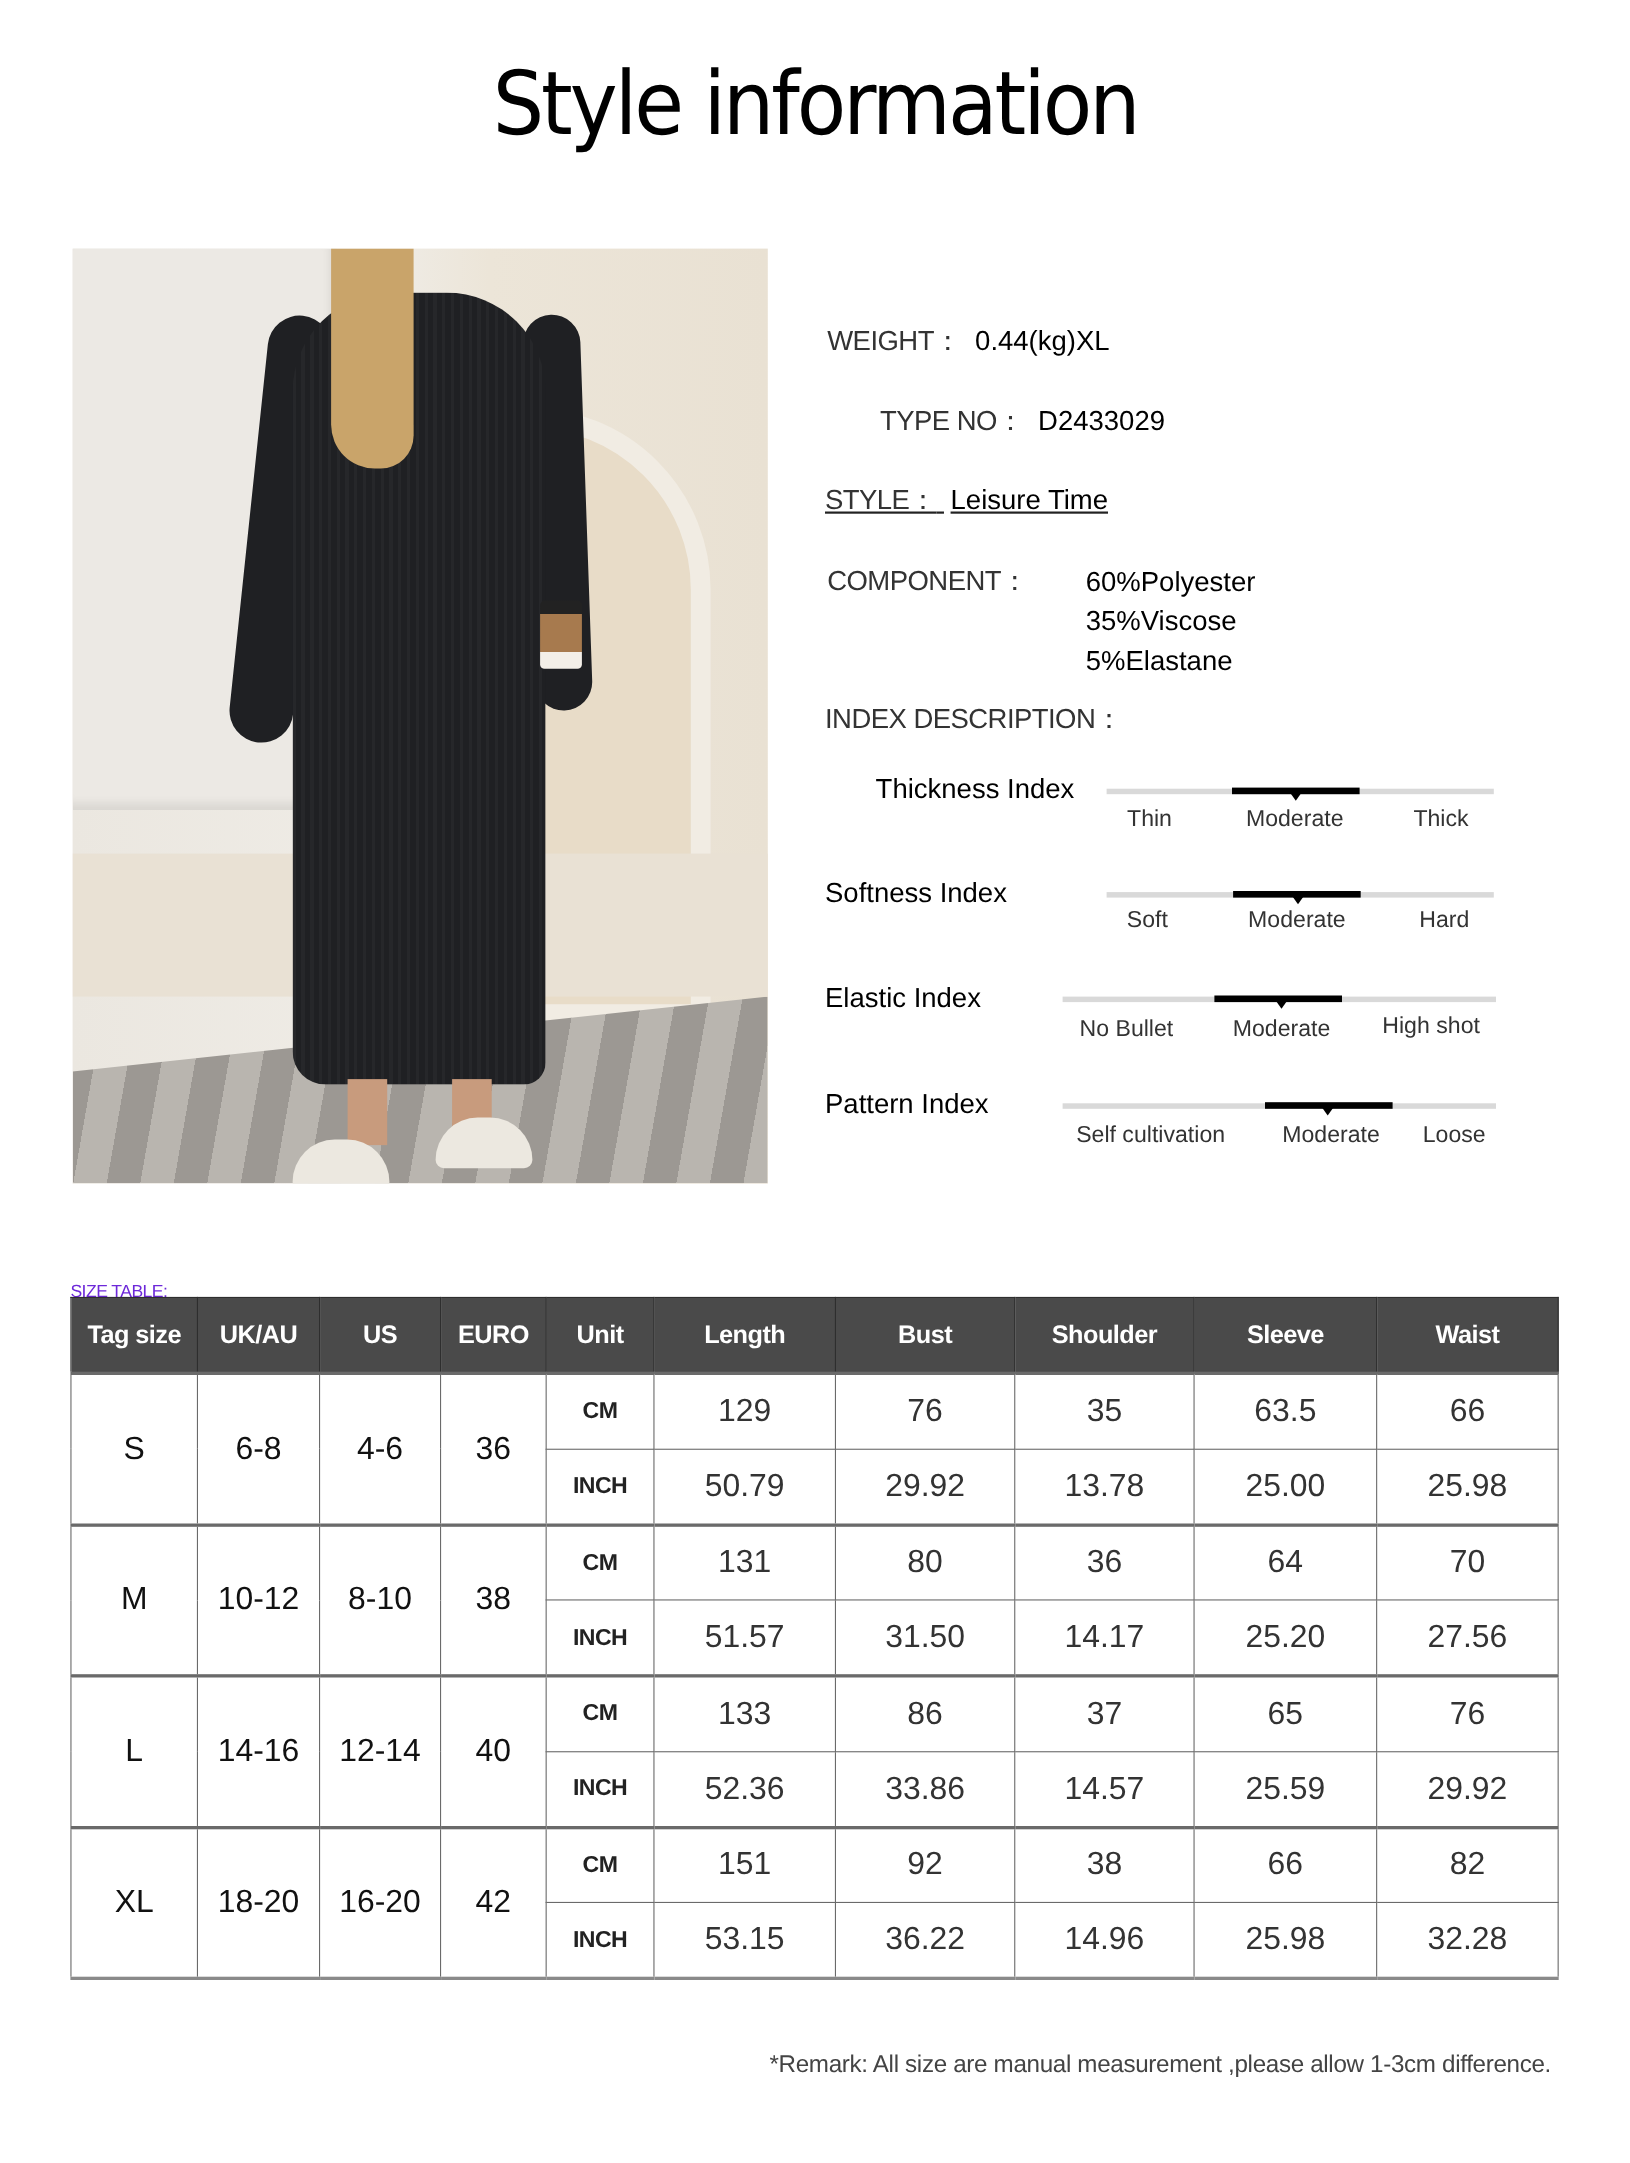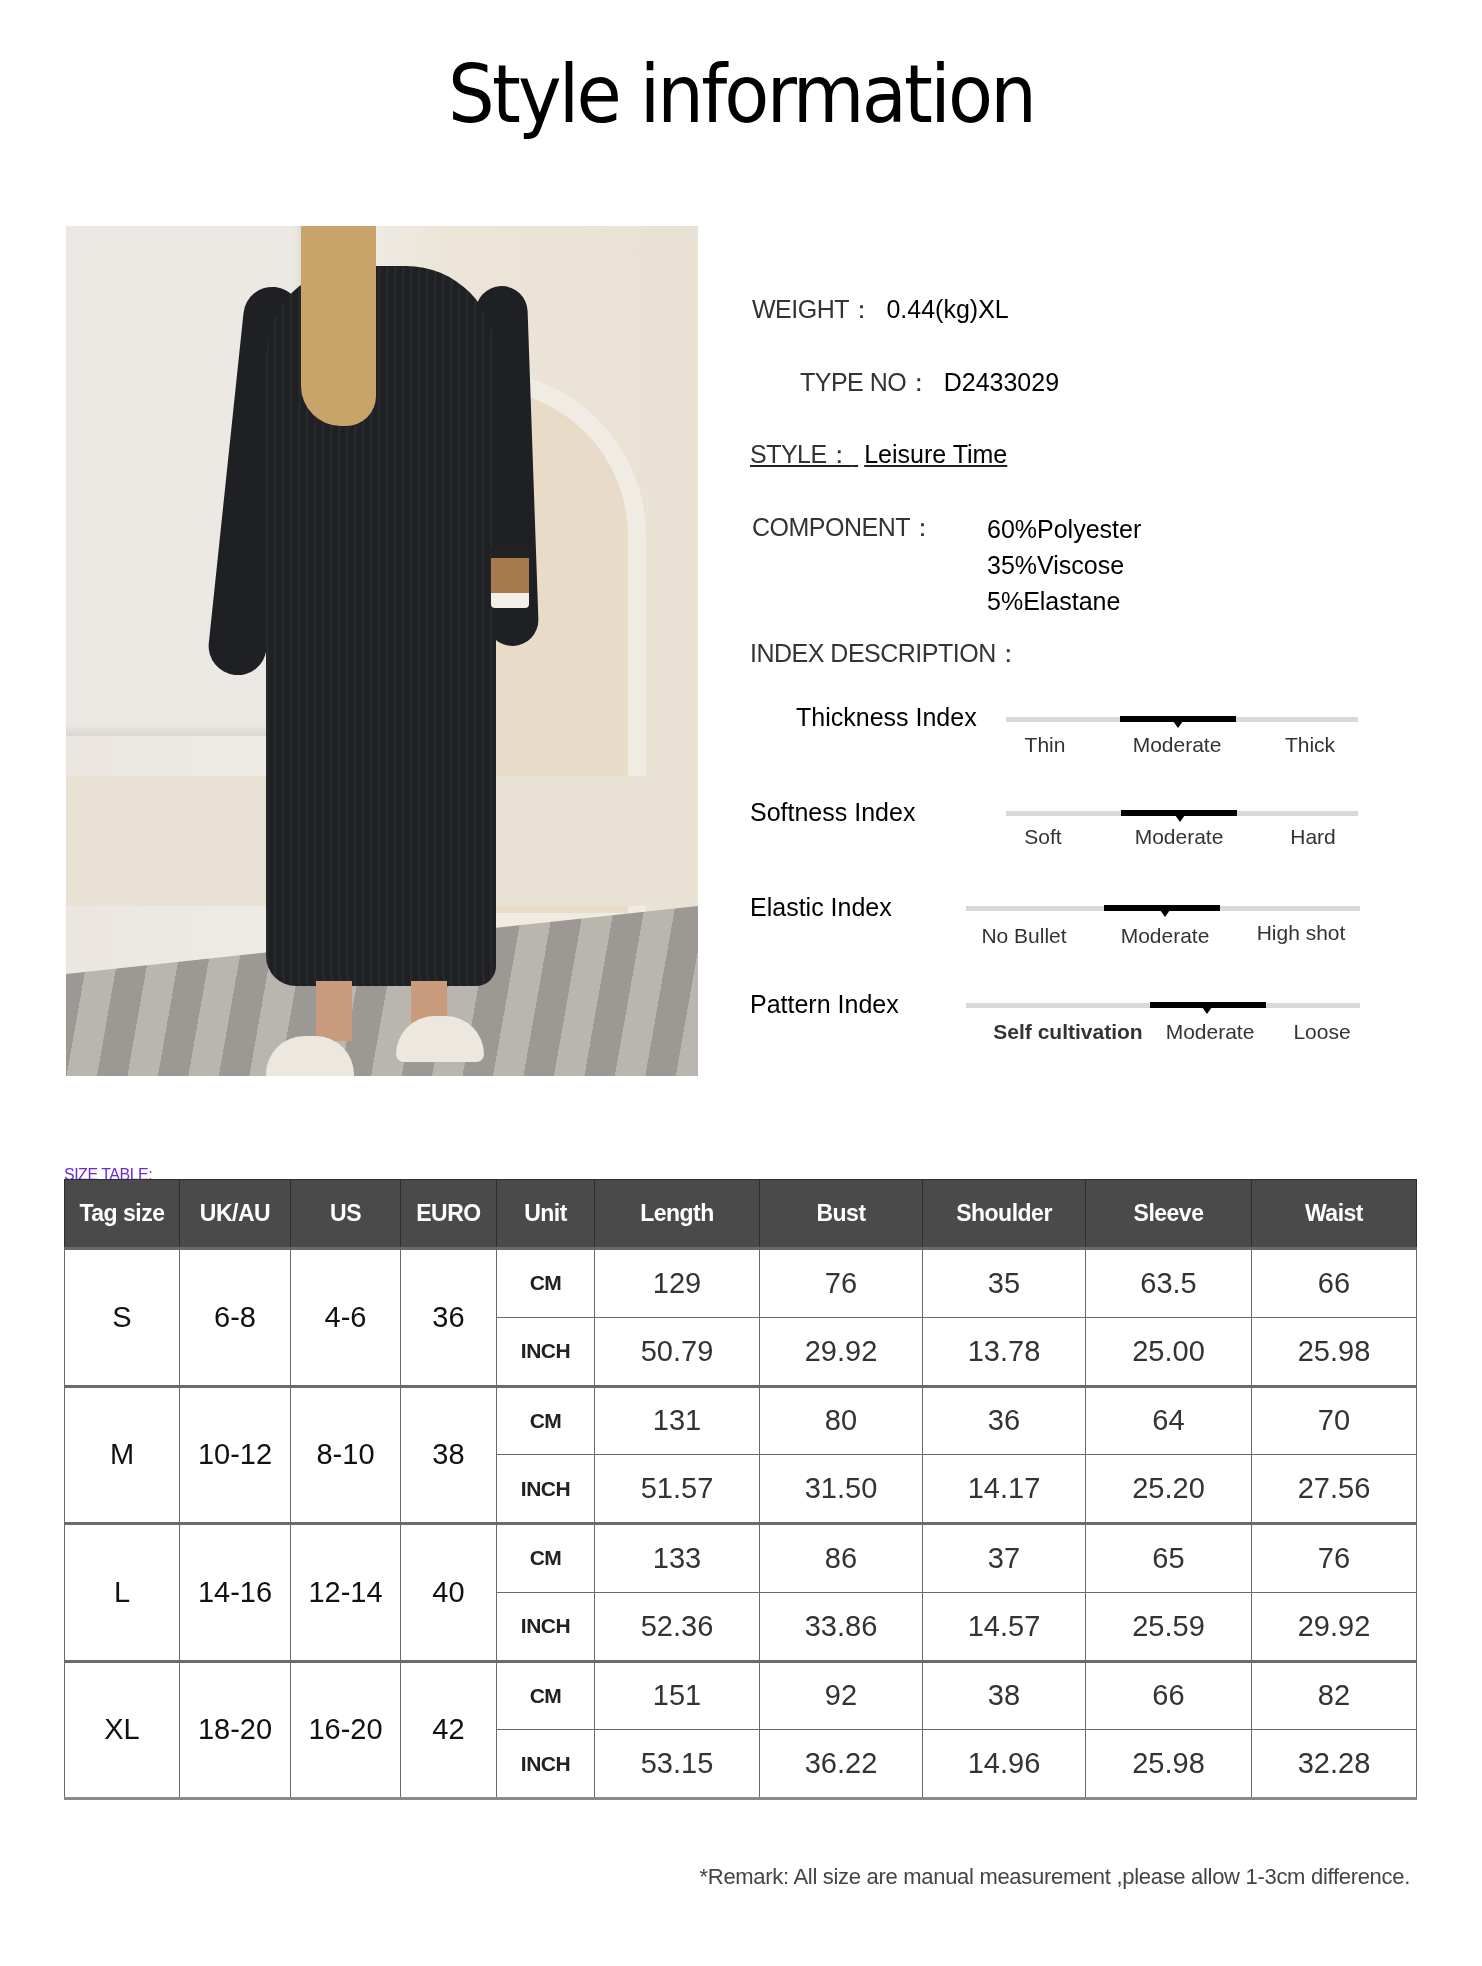--- a/index.html
+++ b/index.html
@@ -128,21 +128,21 @@
 <div class="bar-active" style="left:1104px; top:905px; width:116px;"></div>
 <div class="bar-tick" style="left:1160px; top:910px;"></div>
 <div class="idx-opt" style="left:968px; top:924px; width:112px;">No Bullet</div>
 <div class="idx-opt" style="left:1105px; top:924px; width:120px;">Moderate</div>
 <div class="idx-opt" style="left:1242px; top:921px; width:118px;">High shot</div>
 
 <div class="idx-title" style="left:750px; top:990px;">Pattern Index</div>
 <div class="bar-track" style="left:966px; top:1003px; width:394px;"></div>
 <div class="bar-active" style="left:1150px; top:1002px; width:116px;"></div>
 <div class="bar-tick" style="left:1202px; top:1007px;"></div>
-<div class="idx-opt" style="left:986px; top:1020px; width:164px;font-weight:bold;">Self cultivation</div>
+<div class="idx-opt" style="left:964px; top:1020px; width:164px;">Self cultivation</div>
 <div class="idx-opt" style="left:1152px; top:1020px; width:116px;">Moderate</div>
 <div class="idx-opt" style="left:1284px; top:1020px; width:76px;">Loose</div>
 
 <div class="size-table-label">SIZE TABLE:</div>
 
 <table class="tbl">
   <colgroup>
     <col style="width:115px">
       <col style="width:111px">
       <col style="width:110px">

